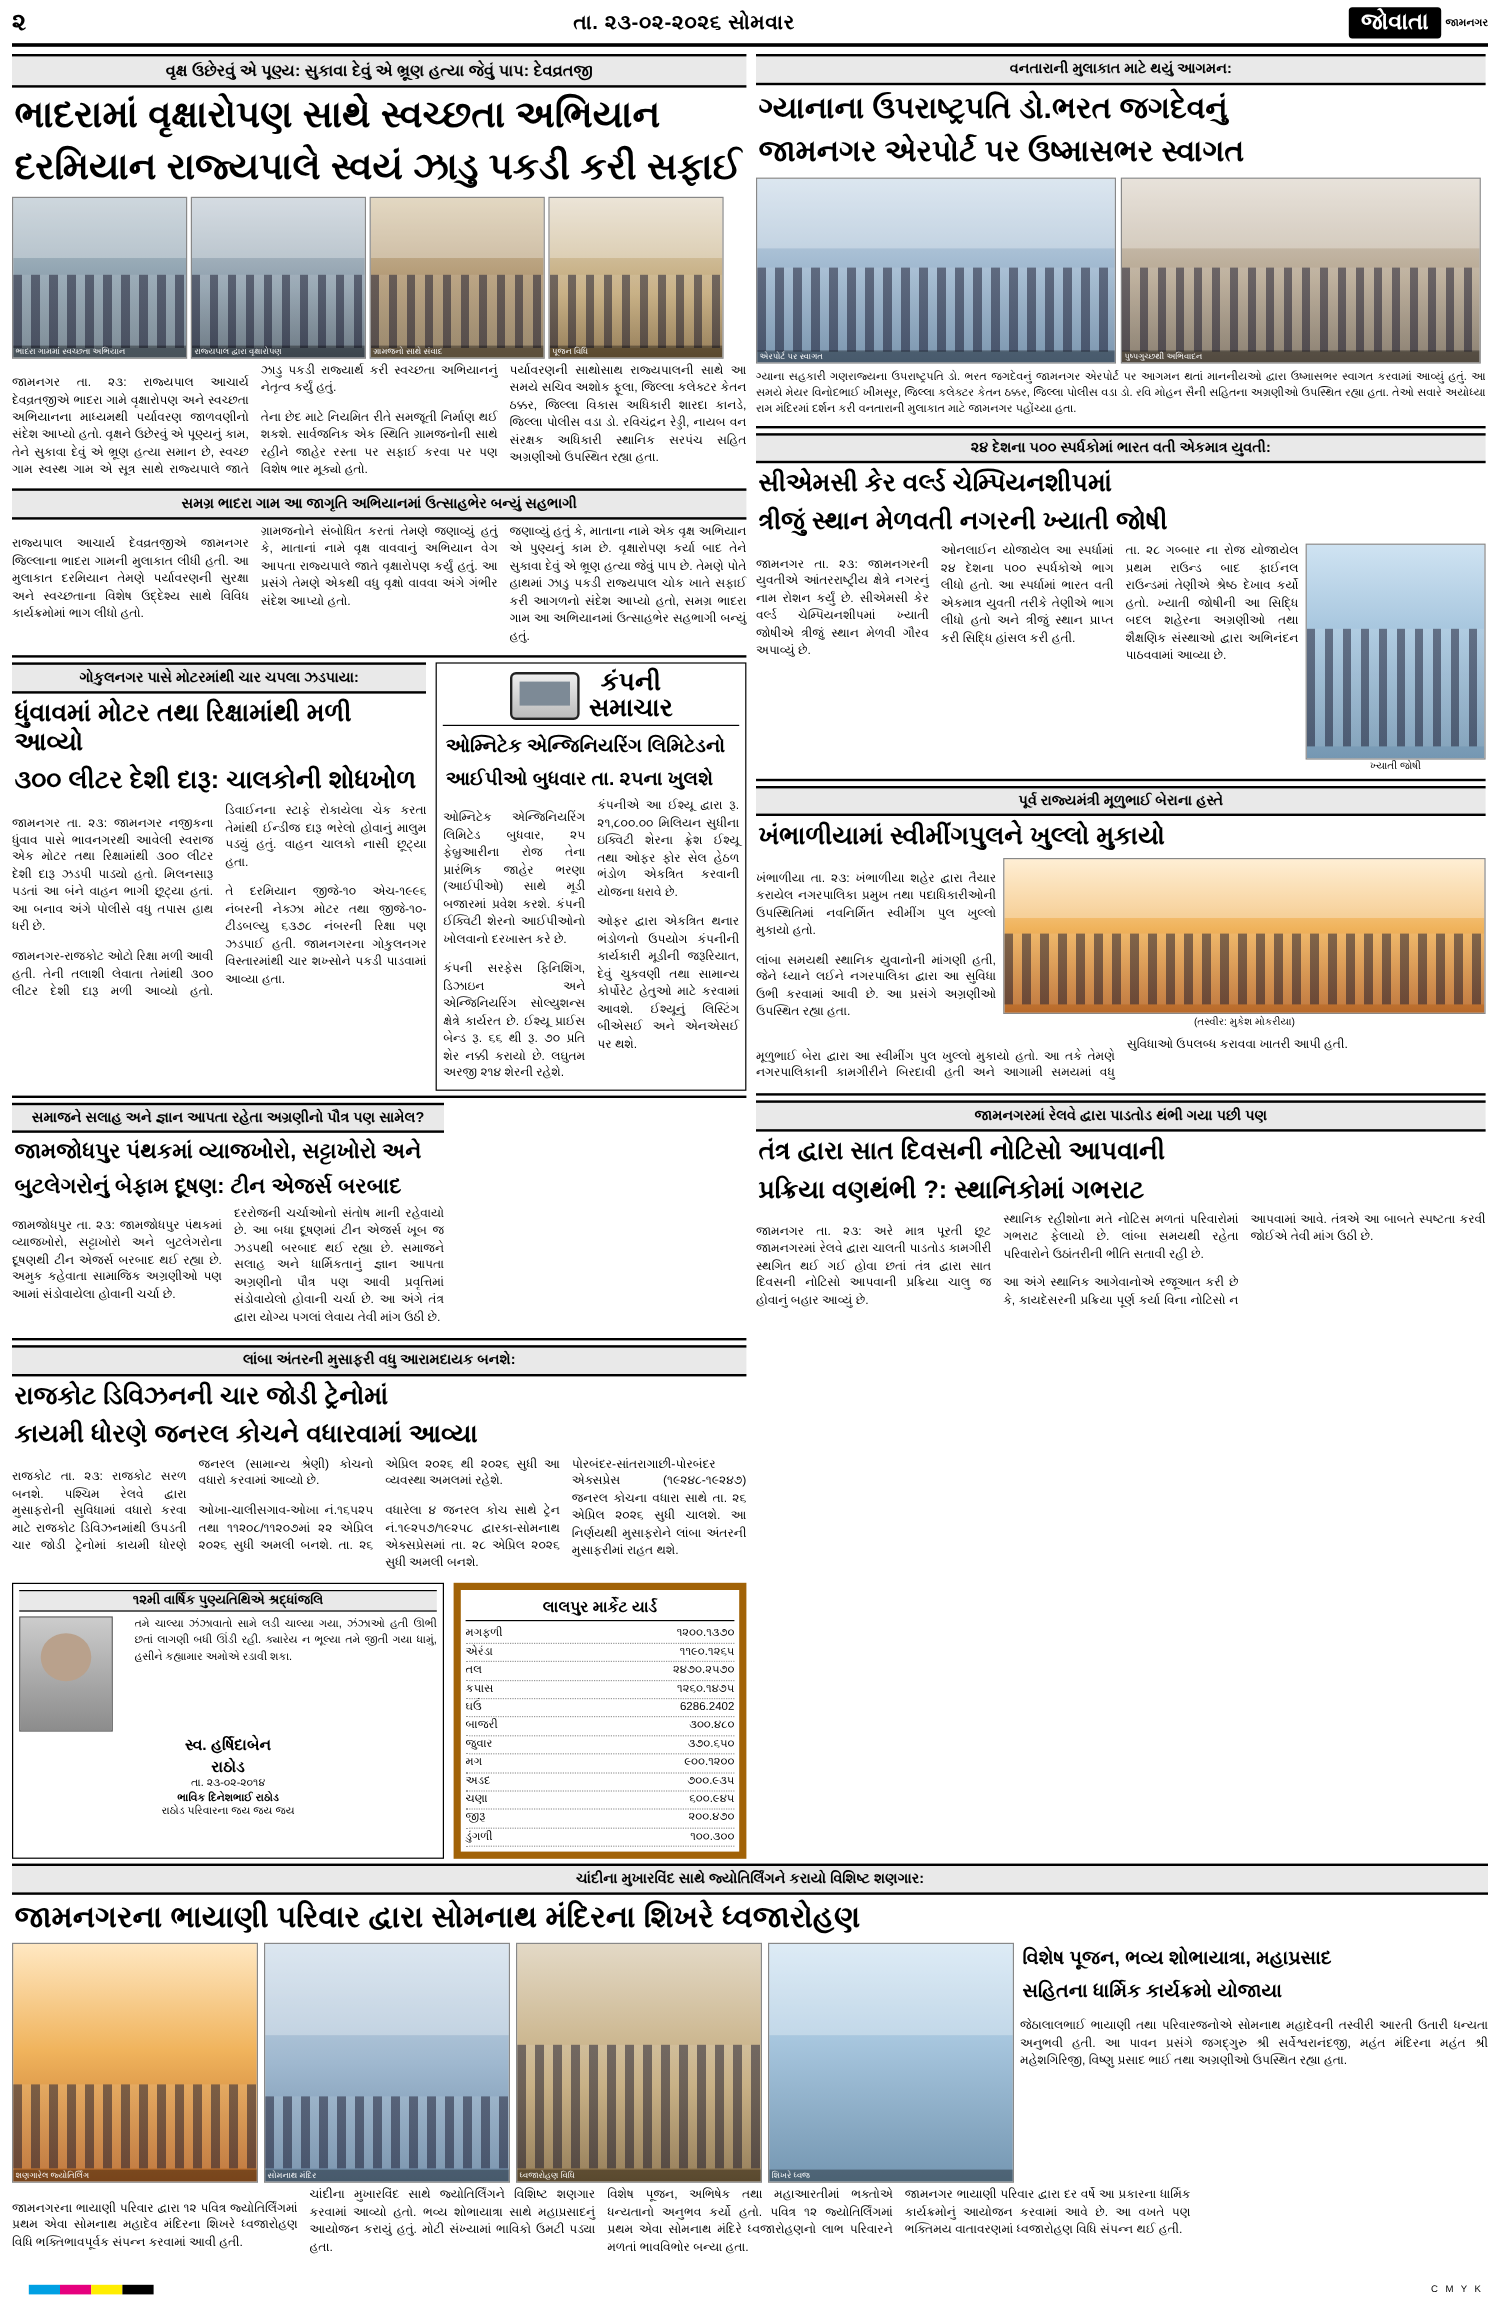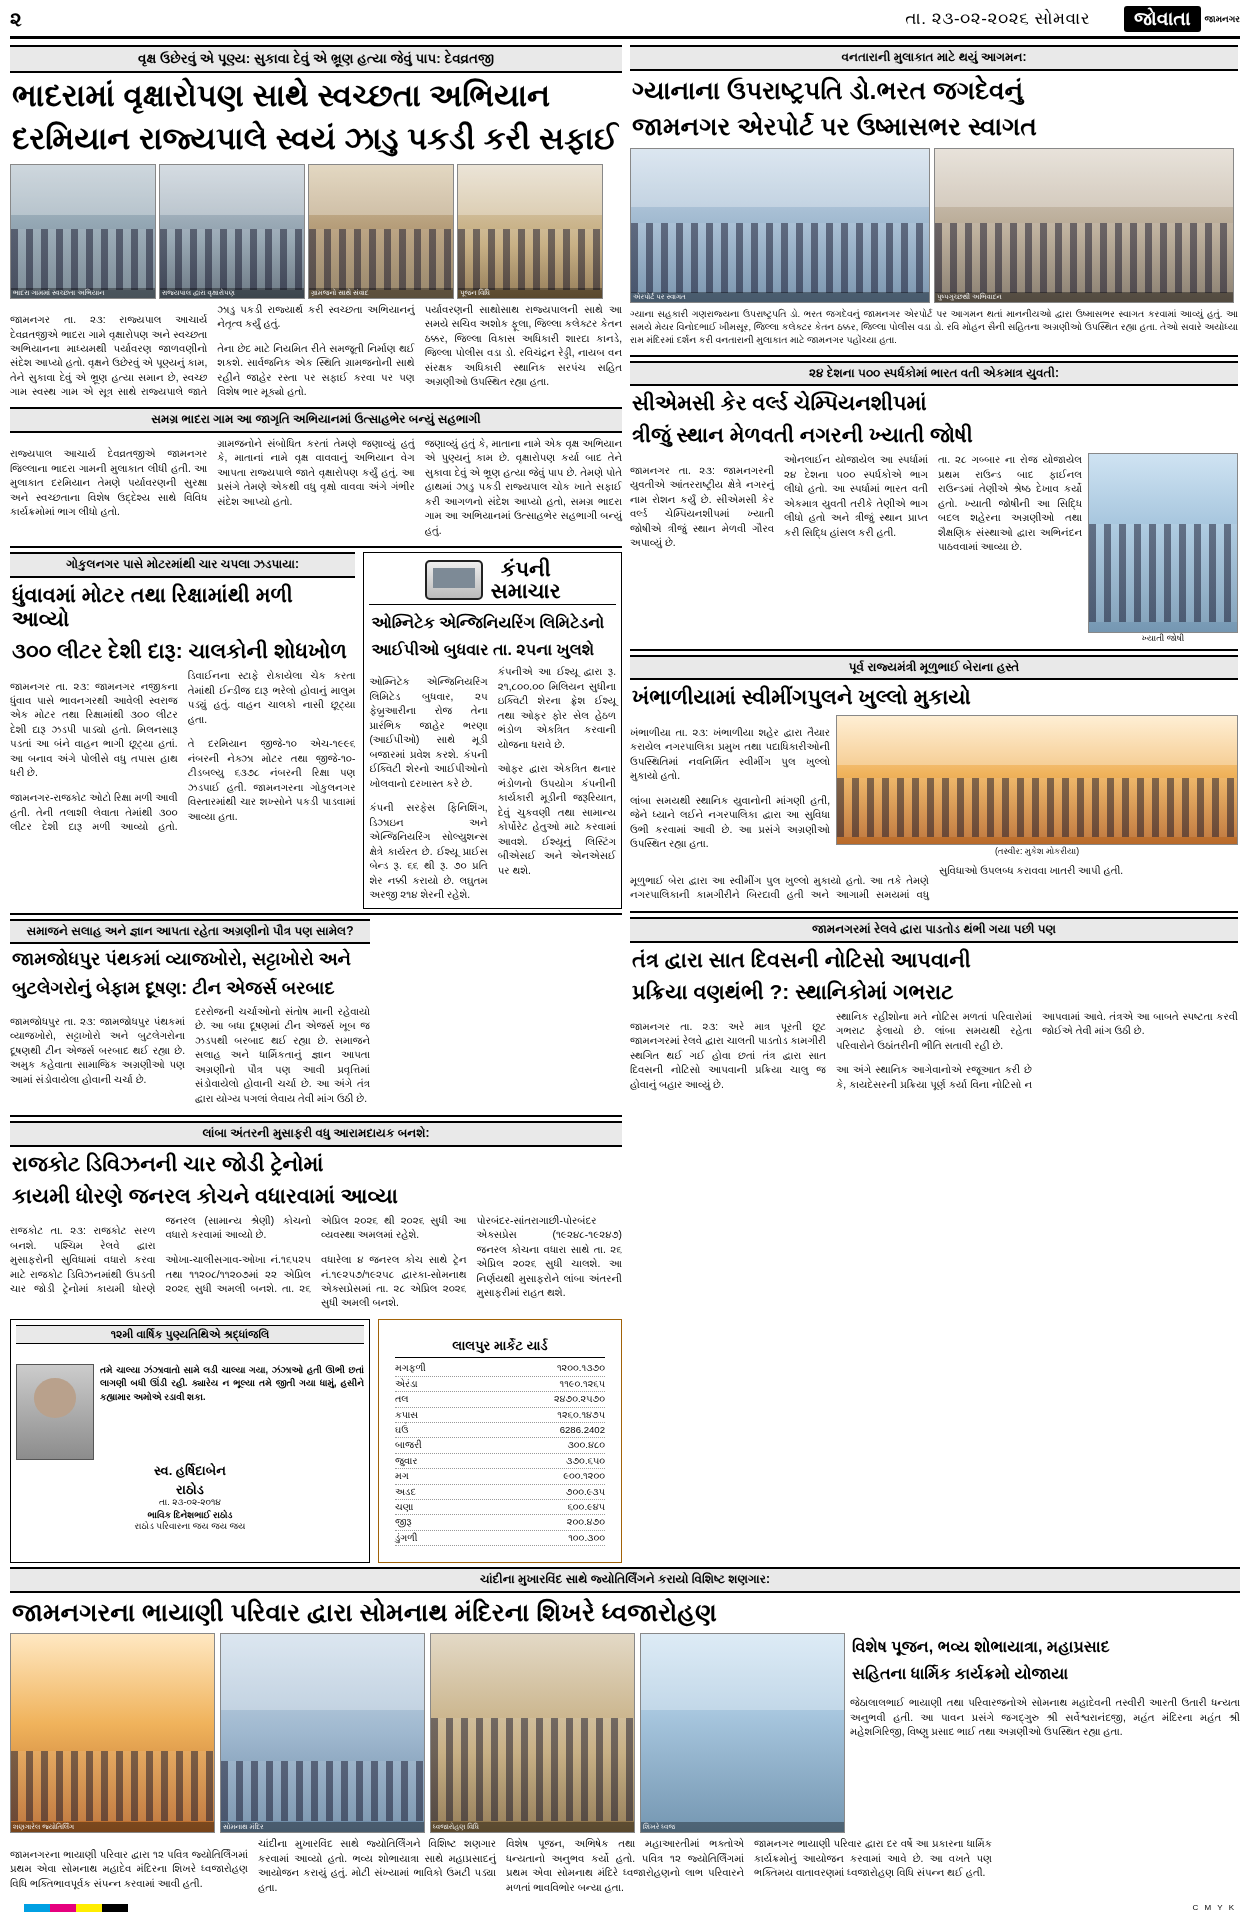--- a/index.html
+++ b/index.html
@@ -7,21 +7,21 @@
   body {
     width:1250px; height:1914px;
     font-family:"Liberation Sans", sans-serif;
     color:#000; position:relative;
   }
   .page { width:1250px; height:1914px; position:relative; padding:6px 10px 10px 10px; }
 
   
   .masthead { display:flex; align-items:center; border-bottom:3px solid #000; padding-bottom:4px; }
   .mh-page { font-size:20px; font-weight:bold; width:40px; }
-  .mh-date { flex:1; text-align:right; font-size:17px; font-weight:normal; letter-spacing:0.5px; }
+  .mh-date { flex:1; text-align:center; font-size:17px; font-weight:bold; letter-spacing:0.5px; }
   .mh-logo { width:150px; text-align:right; display:flex; align-items:center; justify-content:flex-end; gap:4px;}
   .logo-badge {
      background:#000; color:#fff; font-size:19px; font-weight:bold;
      padding:2px 10px; border-radius:3px;
   }
   .logo-sub { font-size:9px; font-weight:bold; }
 
   
   .cols { display:flex; gap:8px; margin-top:6px; }
   .col-left { width:612px; }
@@ -79,21 +79,21 @@
 
   .company-head {
     display:flex; align-items:center; justify-content:center; gap:8px;
     border-bottom:1px solid #000; padding-bottom:2px; margin-bottom:4px;
   }
   .company-head .label { font-size:21px; font-weight:bold; line-height:1.05; text-align:center; }
   .tablet-ico { width:58px; height:40px; border:2px solid #222; border-radius:5px; background:linear-gradient(#eee,#bbb); position:relative; }
   .tablet-ico:after { content:""; position:absolute; left:6px; top:6px; right:6px; bottom:10px; background:#7d8a96; }
 
   .market {
-    border:1px solid #a16207; padding:16px; font-size:9.6px; line-height:1.5;
+    border:6px solid #a16207; padding:4px; font-size:9.6px; line-height:1.5;
   }
   .market h4 { margin:0 0 3px 0; text-align:center; font-size:13px; border-bottom:1px solid #000; padding-bottom:2px;}
   .market .row { display:flex; justify-content:space-between; border-bottom:1px dotted #999; }
 
   .obit { border:1px solid #000; padding:5px; display:flex; gap:6px; }
   .obit .portrait { width:78px; height:96px; background:linear-gradient(#ccc,#8c8c8c); border:1px solid #555; flex:none; position:relative;}
   .obit .portrait:after{content:"";position:absolute;left:22%;top:14%;width:56%;height:42%;border-radius:50%;background:#b9a18c;}
   .obit .txt { font-size:9.2px; line-height:1.45; text-align:justify; }
   .obit .nm { text-align:center; font-weight:bold; font-size:13px; line-height:1.2; margin-top:3px;}
   .obit .dt { text-align:center; font-size:9px; }
@@ -230,21 +230,21 @@
           <p>ઓખા-ચાલીસગાવ-ઓખા નં.૧૬૫૨૫ તથા ૧૧૨૦૮/૧૧૨૦૭માં ૨૨ એપ્રિલ ૨૦૨૬ સુધી અમલી બનશે. તા. ૨૬ એપ્રિલ ૨૦૨૬ થી ૨૦૨૬ સુધી આ વ્યવસ્થા અમલમાં રહેશે.</p>
           <p>વધારેલા ૪ જનરલ કોચ સાથે ટ્રેન નં.૧૯૨૫૭/૧૯૨૫૮ દ્વારકા-સોમનાથ એક્સપ્રેસમાં તા. ૨૮ એપ્રિલ ૨૦૨૬ સુધી અમલી બનશે.</p>
           <p>પોરબંદર-સાંતરાગાછી-પોરબંદર એક્સપ્રેસ (૧૯૨૪૮-૧૯૨૪૭) જનરલ કોચના વધારા સાથે તા. ૨૬ એપ્રિલ ૨૦૨૬ સુધી ચાલશે. આ નિર્ણયથી મુસાફરોને લાંબા અંતરની મુસાફરીમાં રાહત થશે.</p>
         </div>
       </div>
 
       <div class="two-col-body" style="margin-top:4px;">
         <div style="width:360px;" class="obit">
           <div style="flex:1;">
             <div class="ad-head">૧૨મી વાર્ષિક પુણ્યતિથિએ શ્રદ્ધાંજલિ</div>
-            <div style="display:flex; gap:6px; margin-top:20px;font-weight:bold;">
+            <div style="display:flex; gap:18px; margin-top:4px;">
               <div class="portrait"></div>
               <div class="txt">તમે ચાલ્યા ઝંઝાવાતો સામે લડી ચાલ્યા ગયા, ઝંઝાઓ હતી ઊભી છતાં લાગણી બધી ઊંડી રહી. ક્યારેય ન ભૂલ્યા તમે જીતી ગયા ધામું, હસીને કહ્યામાર અમોએ રડાવી શકા.</div>
             </div>
             <div class="nm">સ્વ. હર્ષિદાબેન</div>
             <div class="nm">રાઠોડ</div>
             <div class="dt">તા. ૨૩-૦૨-૨૦૧૪</div>
             <div class="dt" style="margin-top:2px;font-weight:bold;">ભાવિક દિનેશભાઈ રાઠોડ</div>
             <div class="dt">રાઠોડ પરિવારના જય જય જય</div>
           </div>
         </div>

